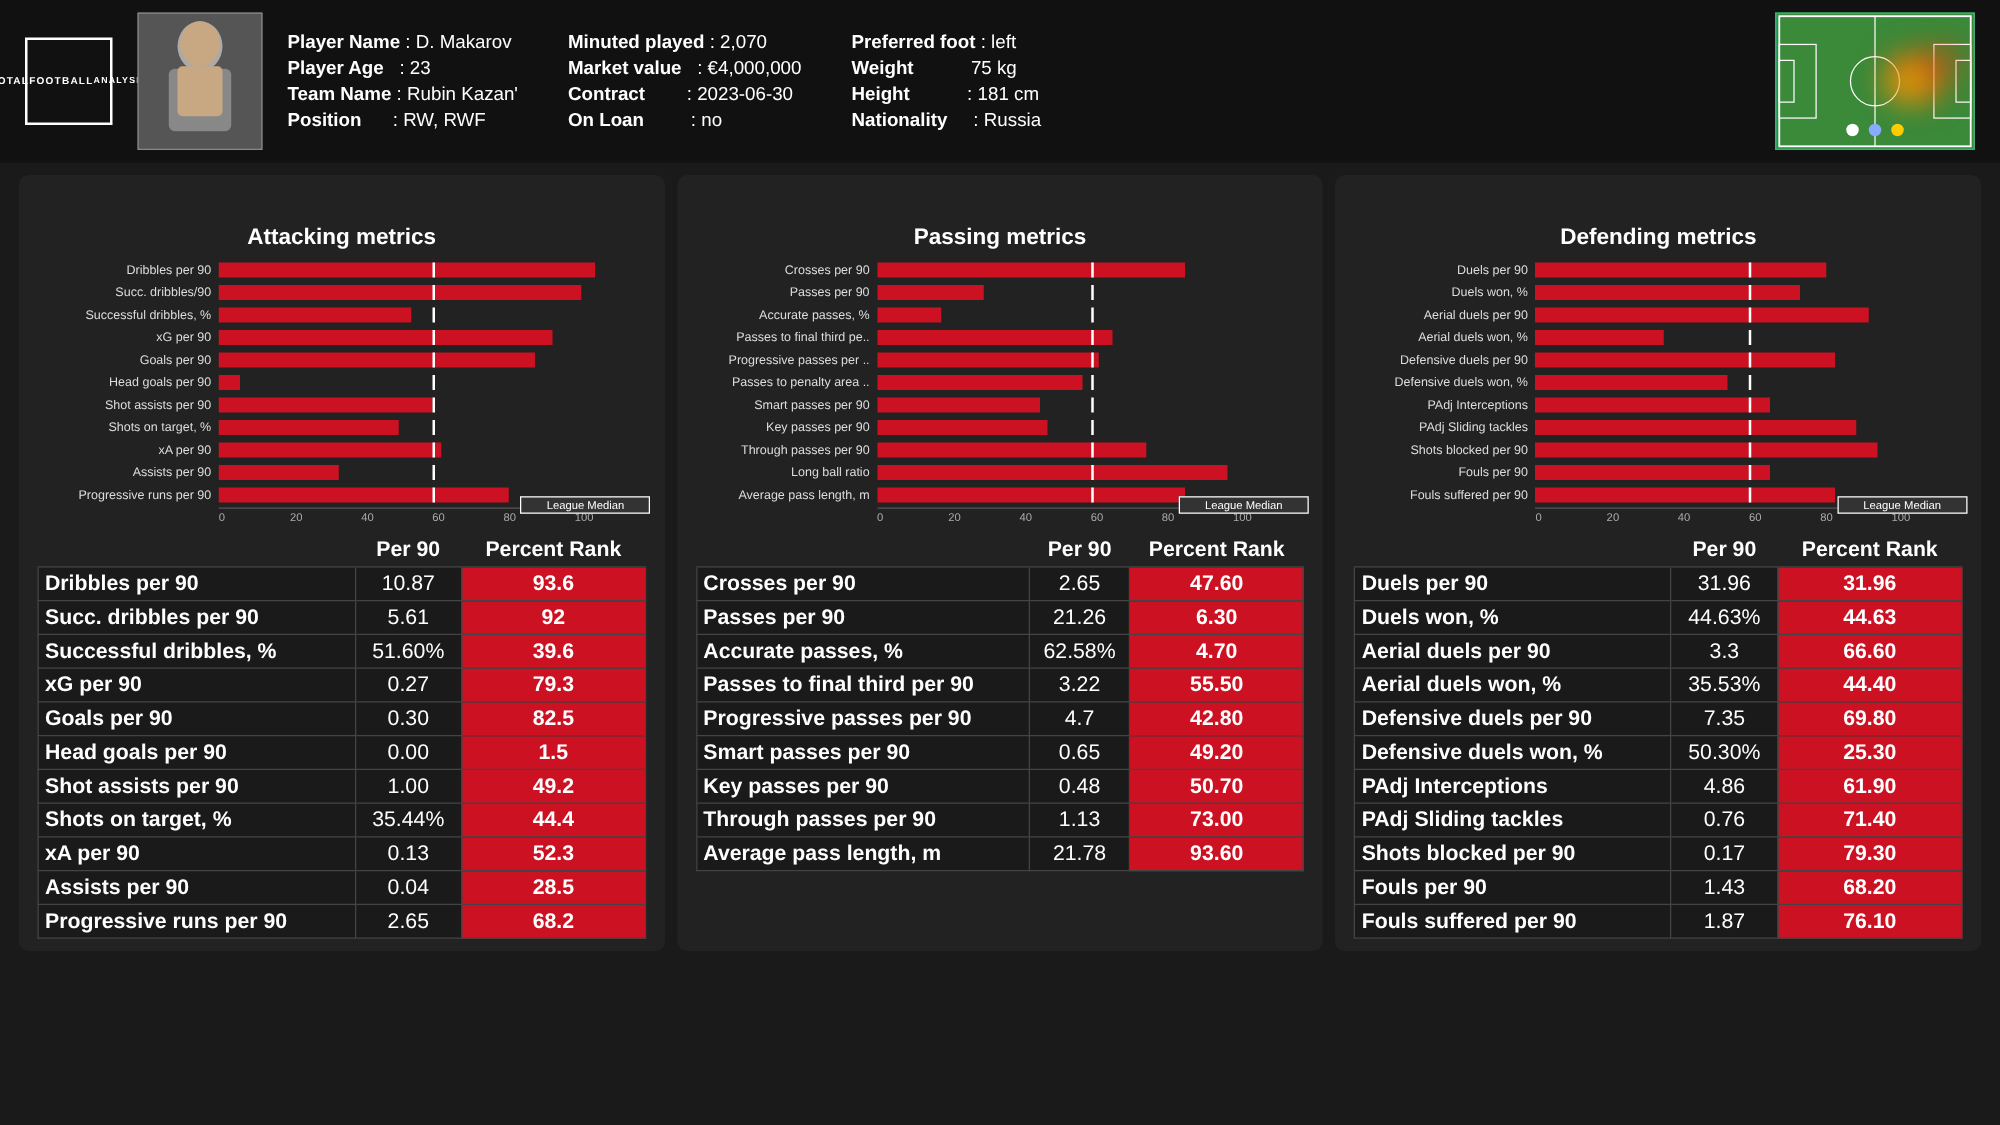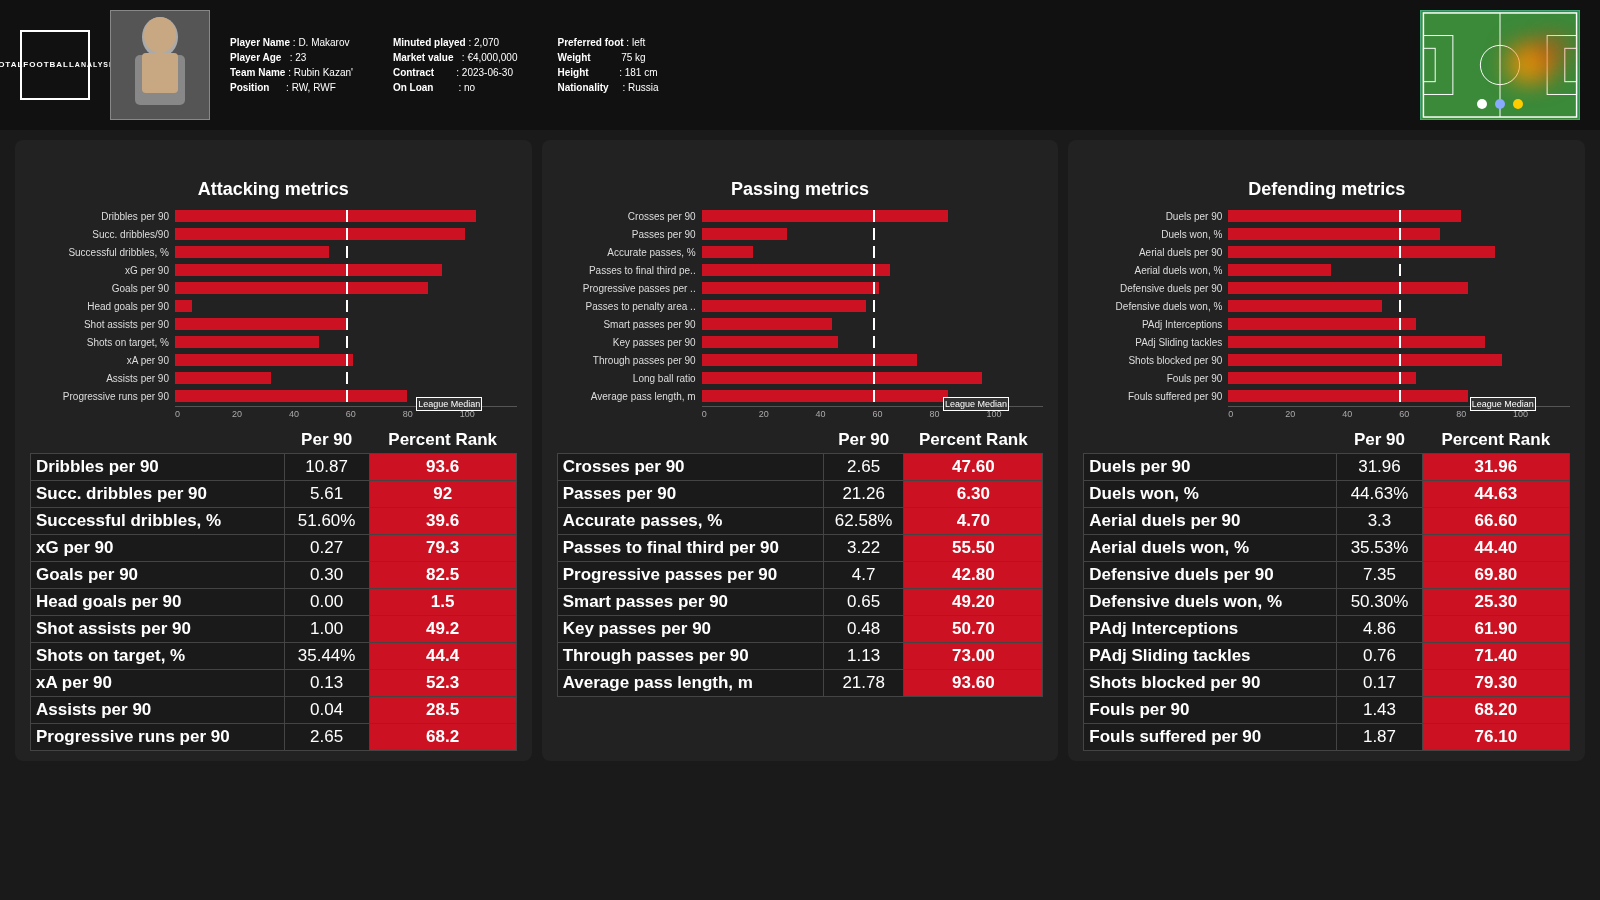--- a/index.html
+++ b/index.html
@@ -52,21 +52,21 @@
     }
     .player-info {
       display: flex;
       gap: 40px;
       flex: 1;
     }
     .info-col {
       display: flex;
       flex-direction: column;
       gap: 4px;
-      font-size: 10px;
+      font-size: 15px;
     }
     .info-col span { white-space: nowrap; }
     .heatmap-container {
       width: 160px;
       height: 110px;
       position: relative;
       border: 1px solid #4a7;
       overflow: hidden;
       background: #2a6;
       flex-shrink: 0;
@@ -167,21 +167,21 @@
       font-size: 9px;
       color: #aaa;
       flex: 1;
       text-align: left;
     }
     .league-median-label {
       position: absolute;
       font-size: 9px;
       color: #fff;
       background: #333;
-      padding: 1px 1px;
+      padding: 1px 20px;
       border: 1px solid #fff;
       white-space: nowrap;
       z-index: 20;
     }
 
     
     .data-table {
       width: 100%;
       border-collapse: collapse;
       font-size: 17px;

